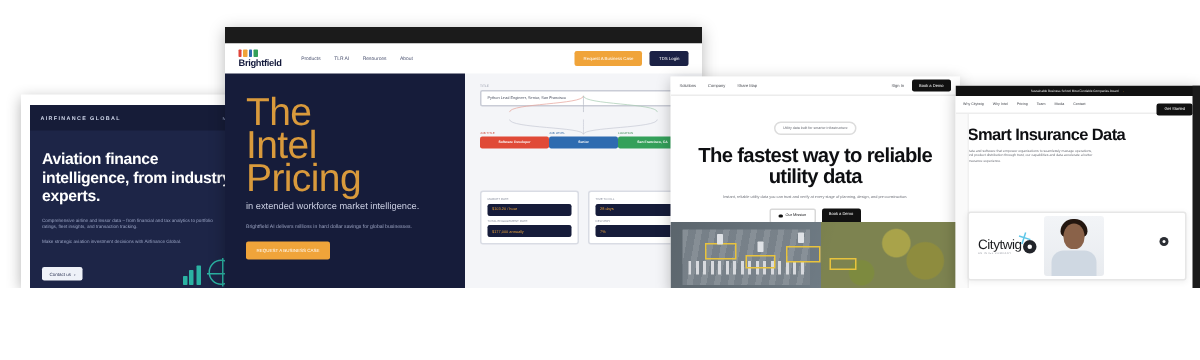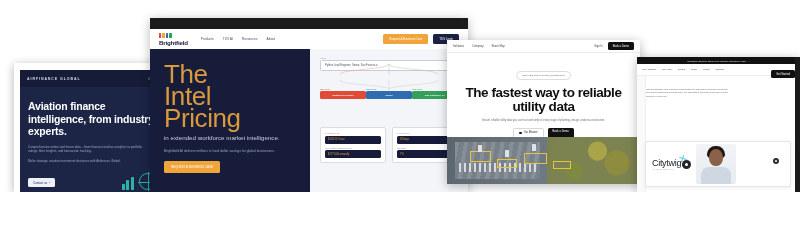--- a/index.html
+++ b/index.html
@@ -88,21 +88,21 @@
   .cards2{display:flex;gap:6px;margin-top:4px;}
   .rcard{flex:1;background:#fff;border:.7px solid #d9dce4;border-radius:2px;
          padding:4px;box-sizing:border-box;}
   .rcard .rl{font-size:2px;color:#8e94a3;margin-bottom:1.5px;}
   .rcard .rv{background:#161c3a;border-radius:1.5px;height:8px;display:flex;
              align-items:center;padding:0 3px;font-size:2.6px;color:#e8a13c;
              margin-bottom:3px;}
   .rcard .rv.last{margin-bottom:0;}
 
   
-  #card3{left:447px;top:40px;width:193px;height:144px;}
+  #card3{left:447px;top:51px;width:193px;height:144px;}
   #card3 .sitenav{height:13px;padding:0 6px;box-sizing:border-box;gap:8px;
                   border-bottom:.7px solid #ececec;}
   #card3 .navlinks{display:flex;gap:8px;}
   #card3 .navlinks span{font-size:2.7px;color:#44474e;}
   #card3 .navright{margin-left:auto;display:flex;gap:5px;align-items:center;}
   #card3 .signin{font-size:2.7px;color:#44474e;}
   .btn-black{background:#111;color:#fff;font-size:2.7px;padding:2.5px 5px;
              border-radius:1.5px;white-space:nowrap;}
   #card3 .hero{text-align:center;padding:9px 14px 0;}
   .eyebrow{display:inline-block;border:.7px solid #dcdcdc;border-radius:6px;
@@ -337,20 +337,21 @@
         <span>Team</span>
         <span>Media</span>
         <span>Contact</span>
       </span>
       <span class="navright">
         <span class="btn-black">Get Started</span>
       </span>
     </div>
     <div class="sidecol"></div>
     <div class="hero">
+      <h1>Smart Insurance Data</h1>
       <p>Data and software that empower organizations to seamlessly manage operations, and product distribution through trust, our capabilities and data accelerate a better insurance experience.</p>
     </div>
     <div class="panel">
       <span class="ct-logo">
         <span style="position:relative;display:flex;flex-direction:column;">
           <span class="ct-name">Citytwig</span>
           <span class="ct-sub">AN INTEL COMPANY</span>
         </span>
         <span class="ct-mark">
           <span class="ct-spark"></span>

